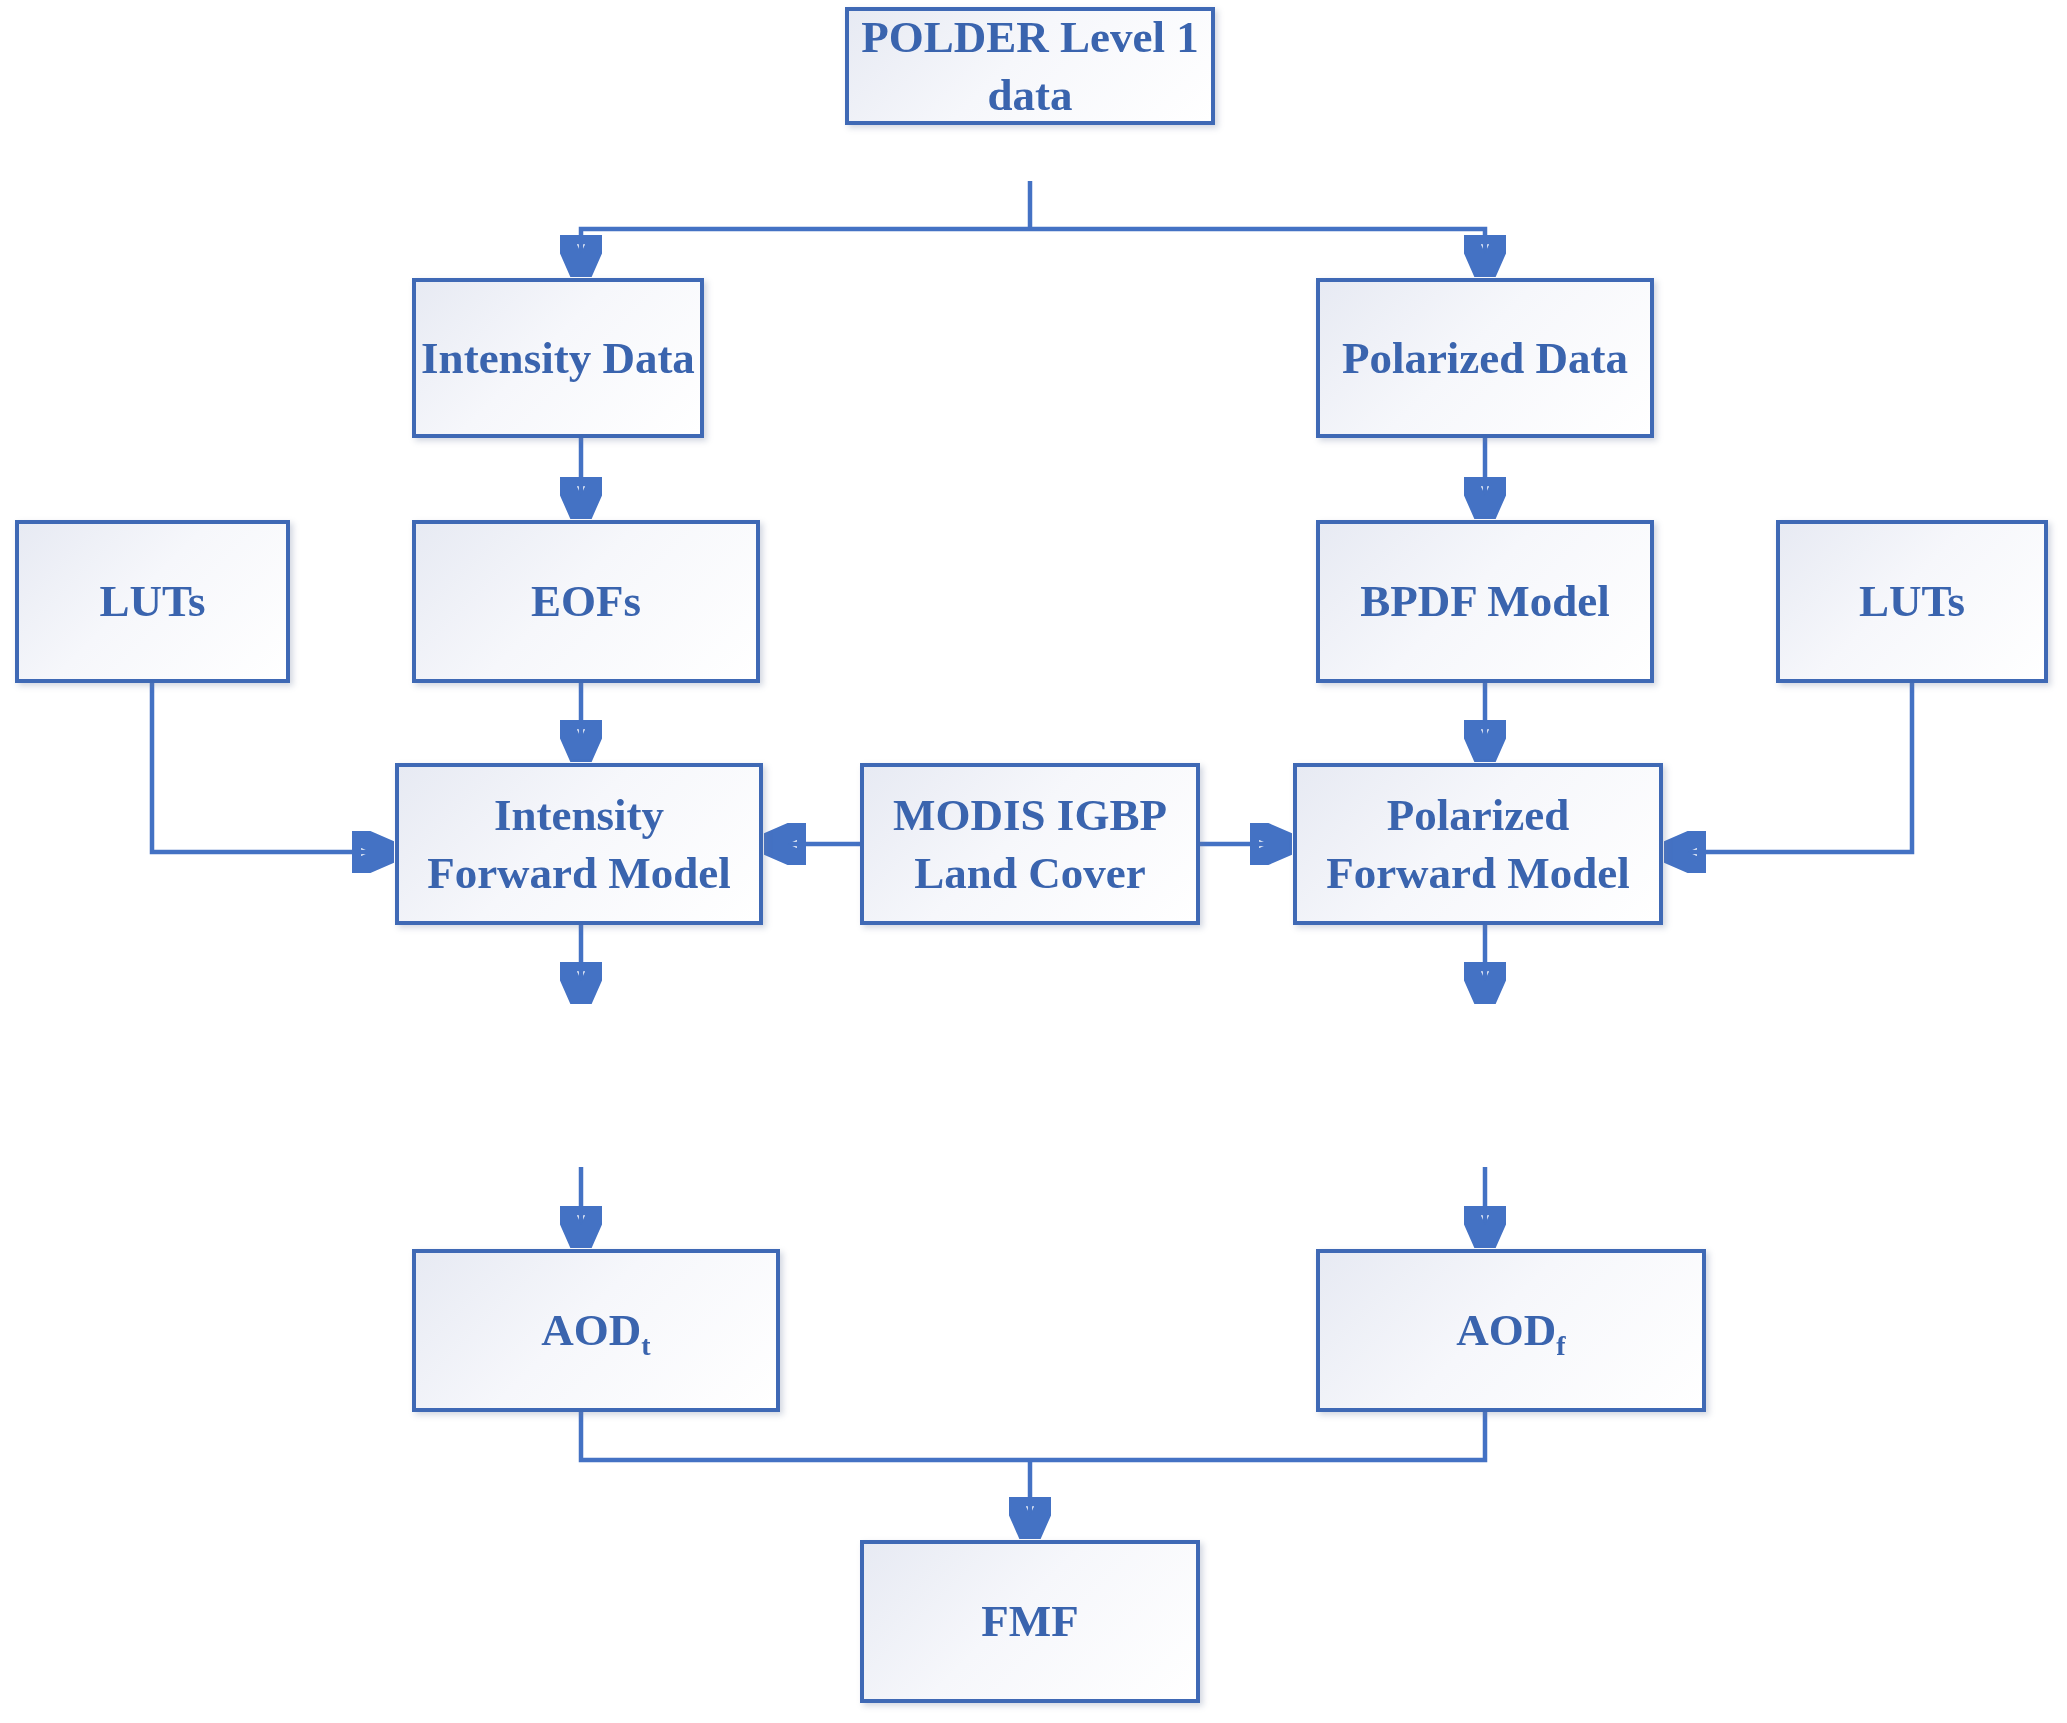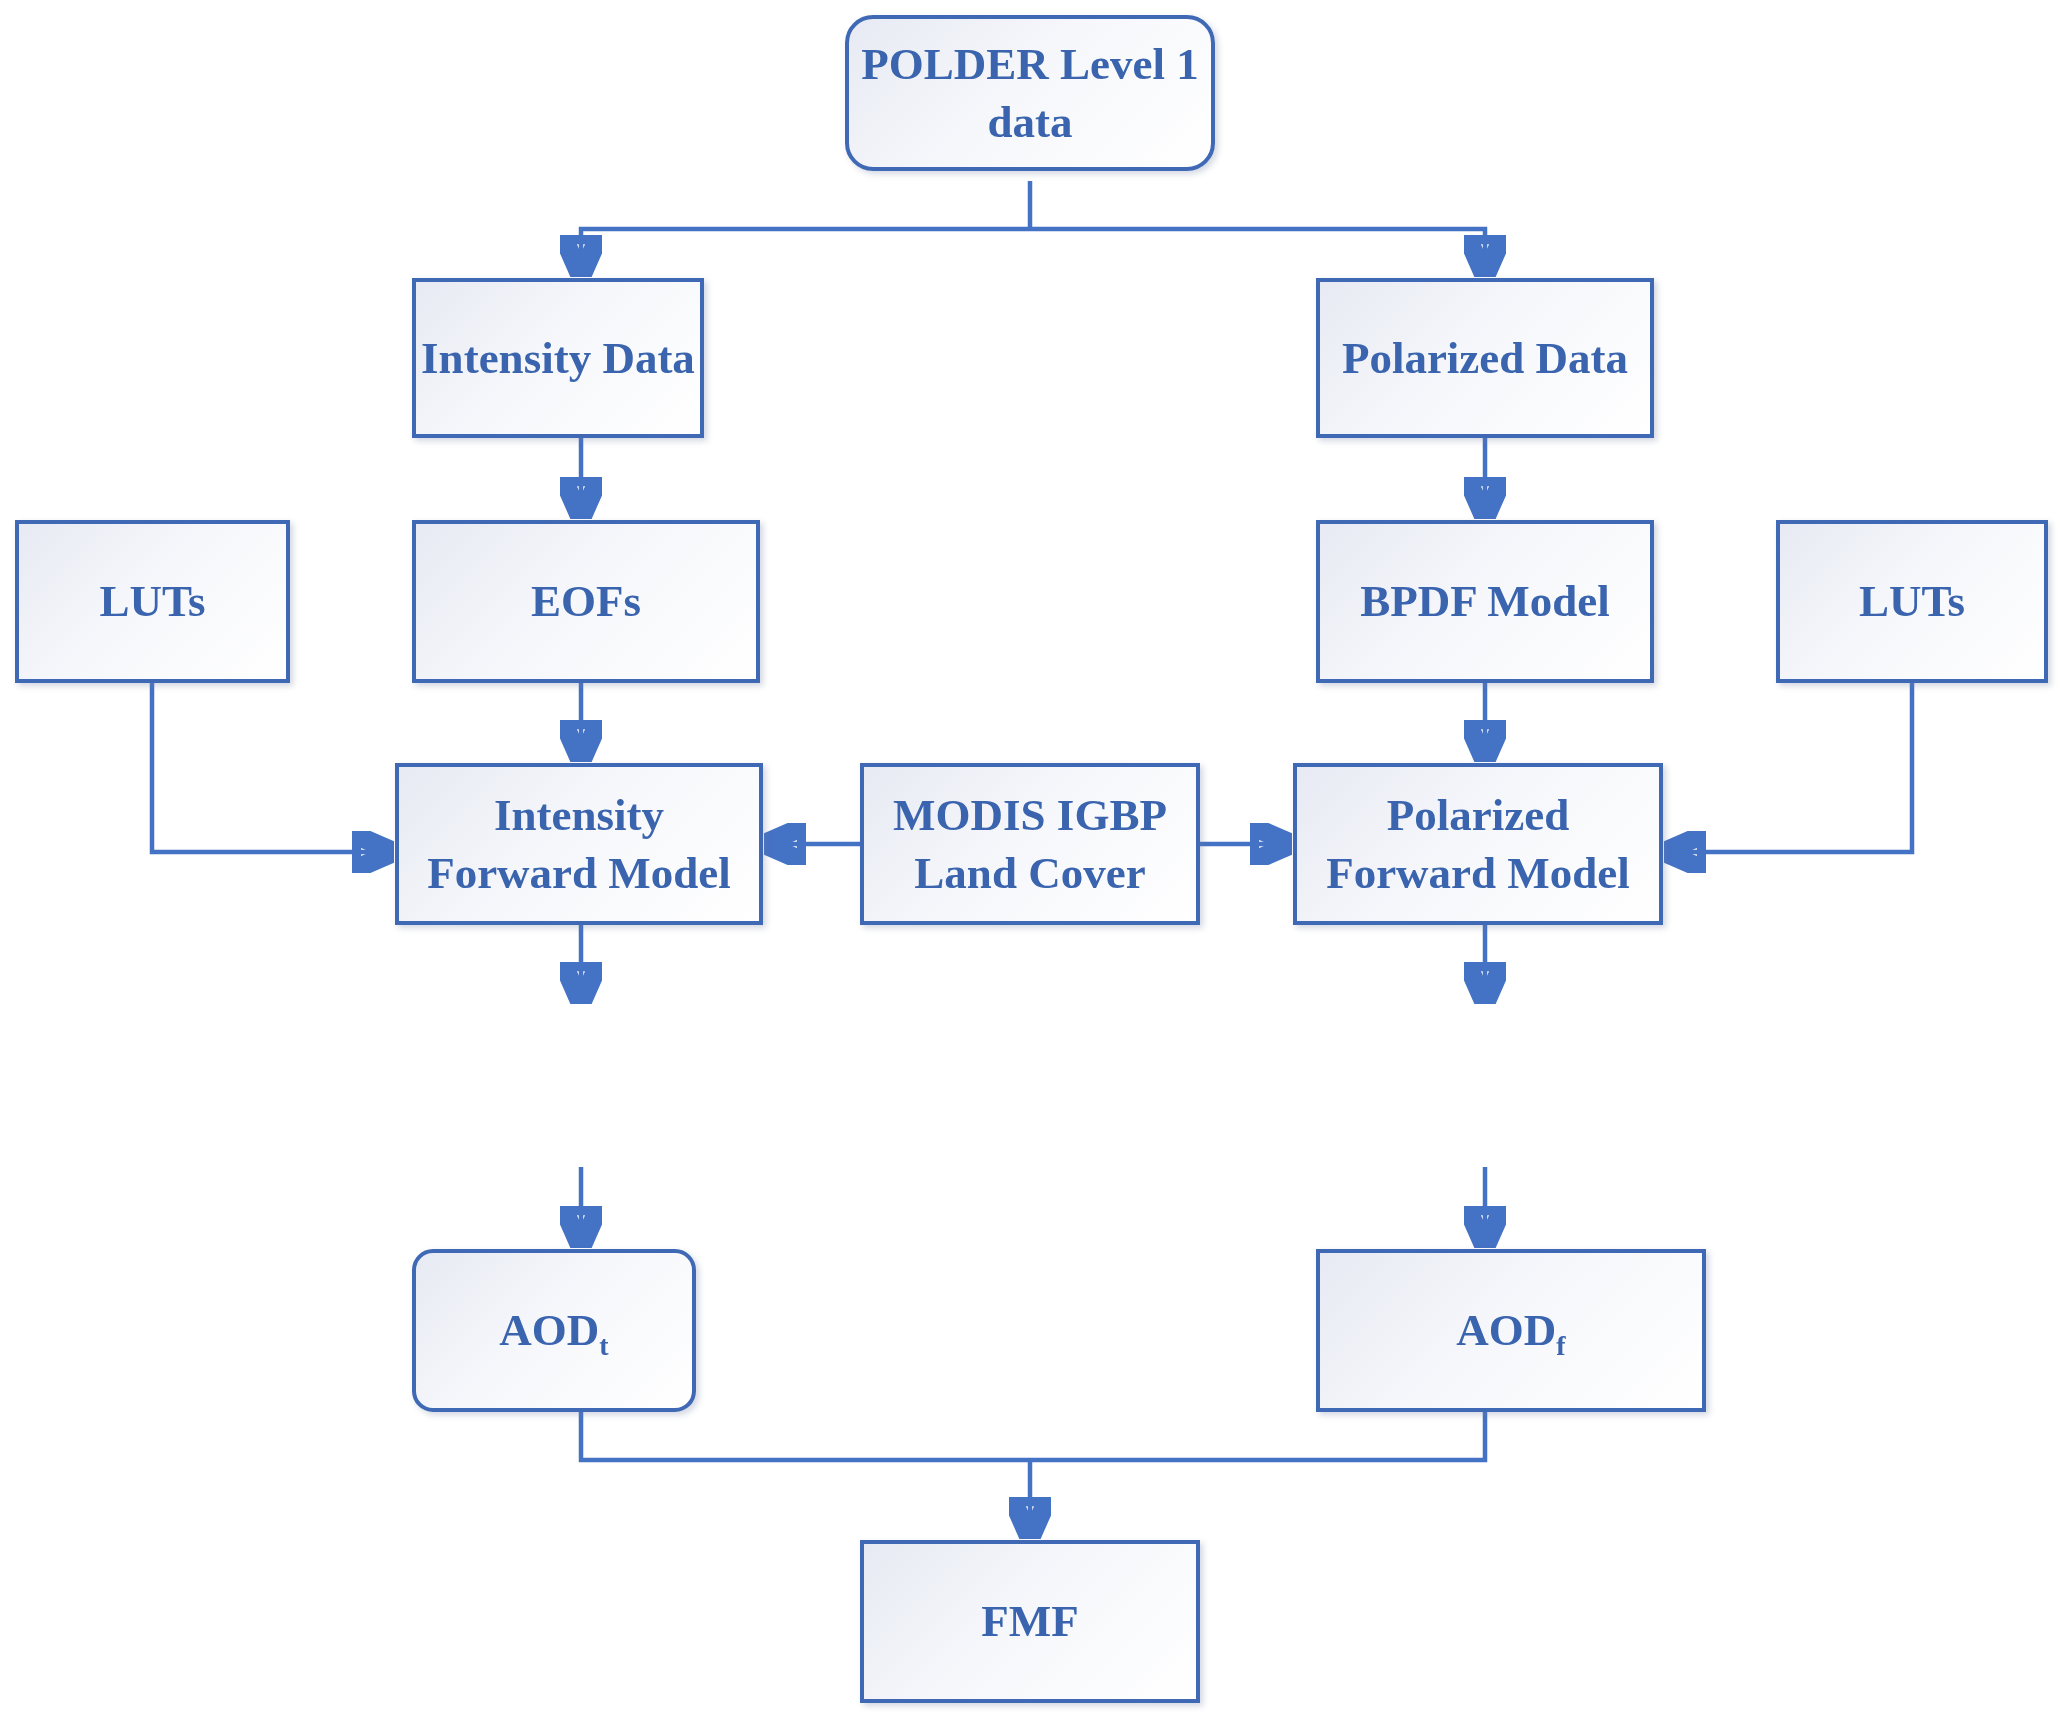--- a/index.html
+++ b/index.html
@@ -35,33 +35,33 @@
     text-align: center;
     color: #3A64AE;
     font-weight: bold;
     font-size: 45px;
     line-height: 1.3;
     white-space: pre-line;
   }
   .node sub { font-size: 0.62em; line-height: 0; }
 
   
-  #n-polder   { left: 845px;  top: 15px;   width: 370px; height: 156px; border-radius: 28px; }
+  #n-polder   { left: 845px;  top: 7px;   width: 370px; height: 118px; }
   #n-intdata  { left: 412px;  top: 278px;  width: 292px; height: 160px; }
   #n-poldata  { left: 1316px; top: 278px;  width: 338px; height: 160px; }
   #n-lutsl    { left: 15px;   top: 520px;  width: 275px; height: 163px; }
   #n-eofs     { left: 412px;  top: 520px;  width: 348px; height: 163px; }
   #n-bpdf     { left: 1316px; top: 520px;  width: 338px; height: 163px; }
   #n-lutsr    { left: 1776px; top: 520px;  width: 272px; height: 163px; }
   #n-ifm      { left: 395px;  top: 763px;  width: 368px; height: 162px; }
   #n-modis    { left: 860px;  top: 763px;  width: 340px; height: 162px; }
   #n-pfm      { left: 1293px; top: 763px;  width: 370px; height: 162px; }
   #n-cost     { left: 412px;  top: 1005px; width: 338px; height: 162px; }
   #n-gres     { left: 1316px; top: 1005px; width: 338px; height: 162px; }
-  #n-aodt     { left: 412px;  top: 1249px; width: 284px; height: 163px; border-radius: 21px; }
+  #n-aodt     { left: 412px;  top: 1249px; width: 368px; height: 163px; }
   #n-aodf     { left: 1316px; top: 1249px; width: 390px; height: 163px; }
   #n-fmf      { left: 860px;  top: 1540px; width: 340px; height: 163px; }
 </style>
 </head>
 <body>
 
 <div id="canvas">
 
   <svg id="connectors" viewBox="0 0 2067 1723" xmlns="http://www.w3.org/2000/svg">
     <defs>

